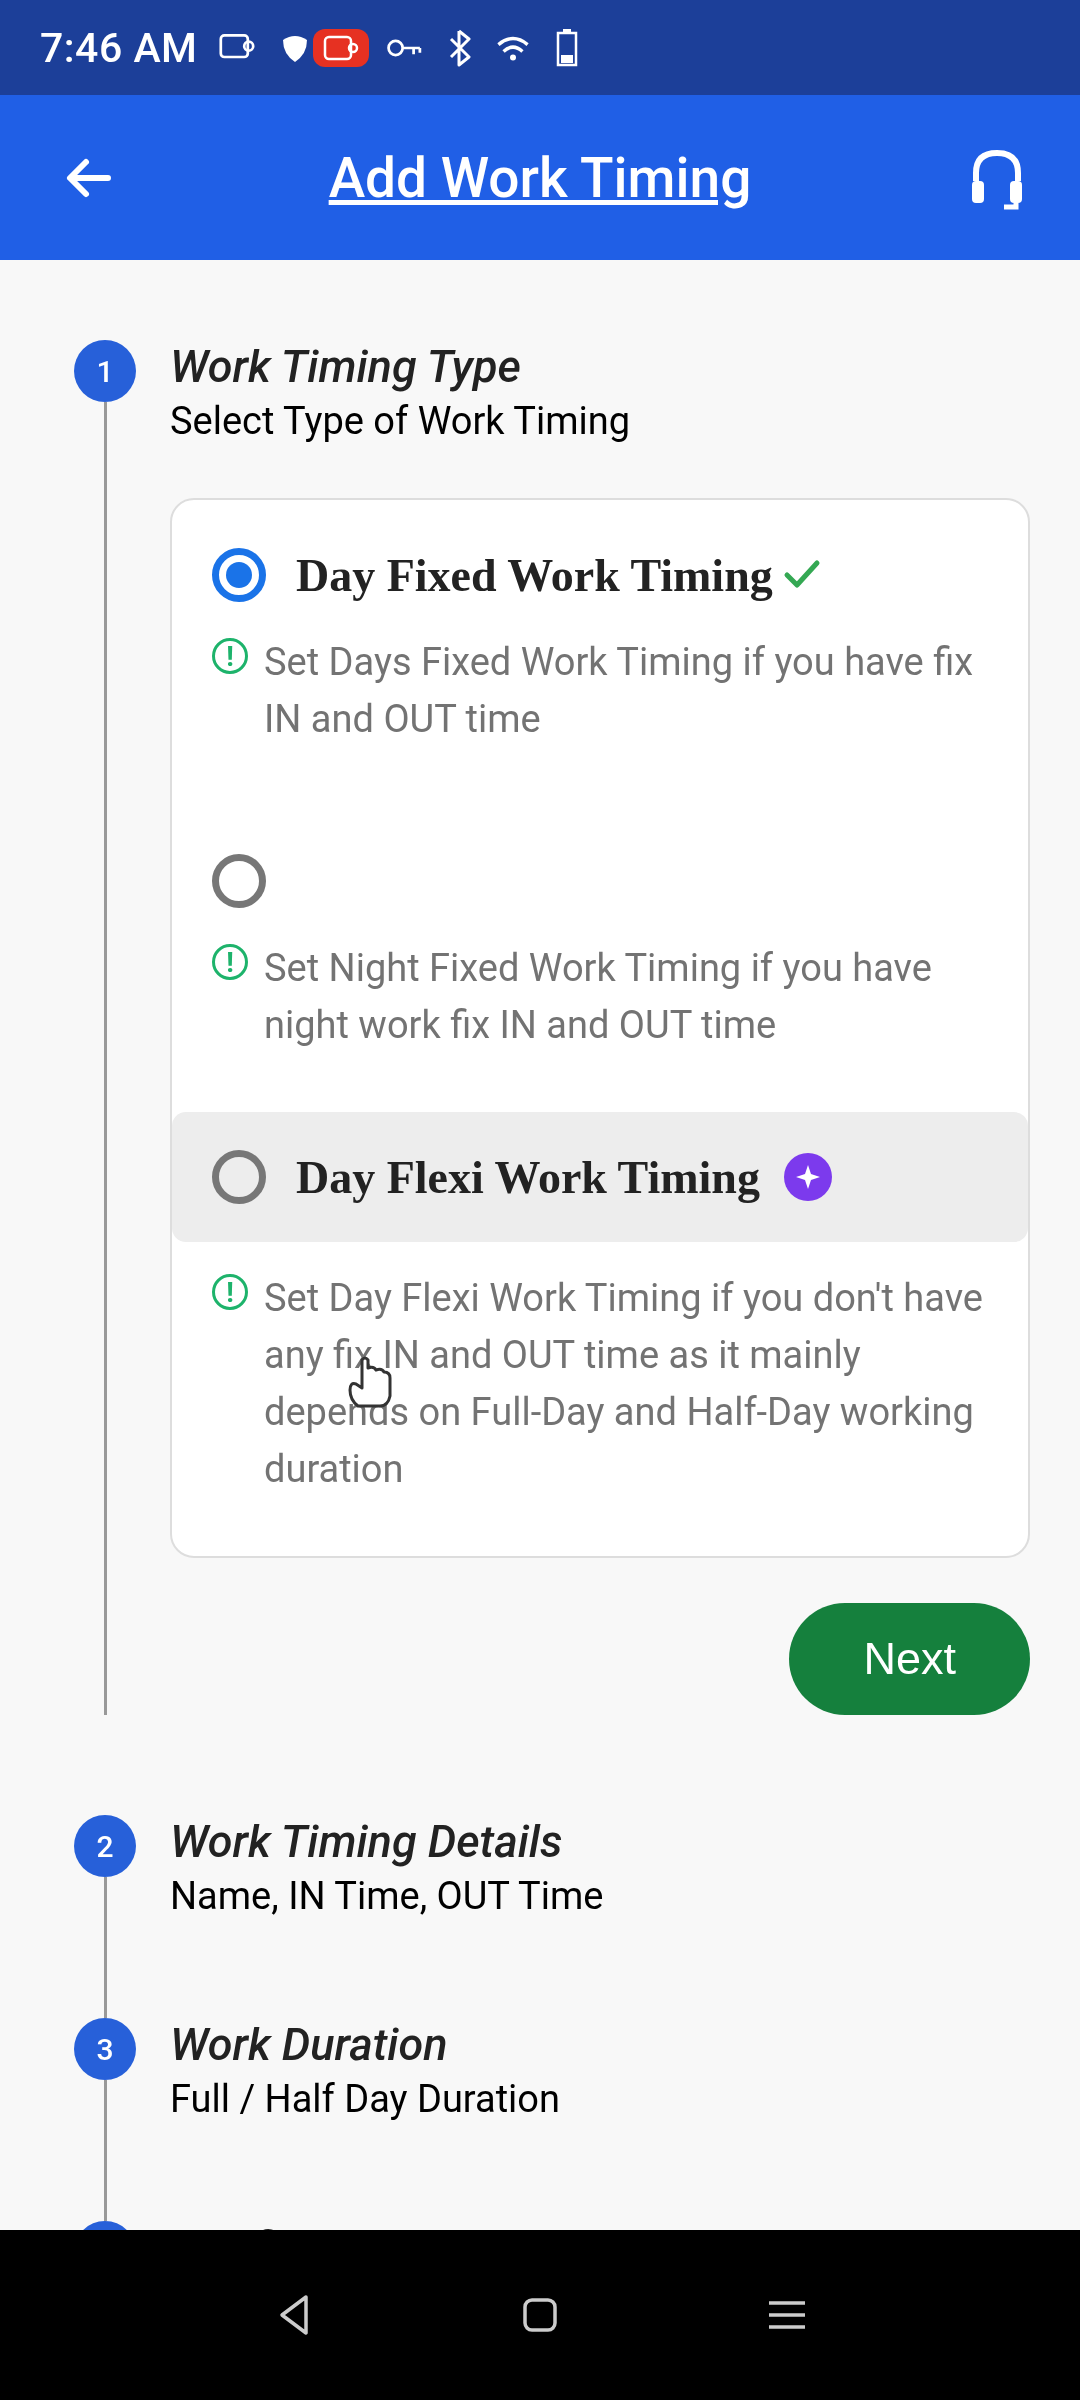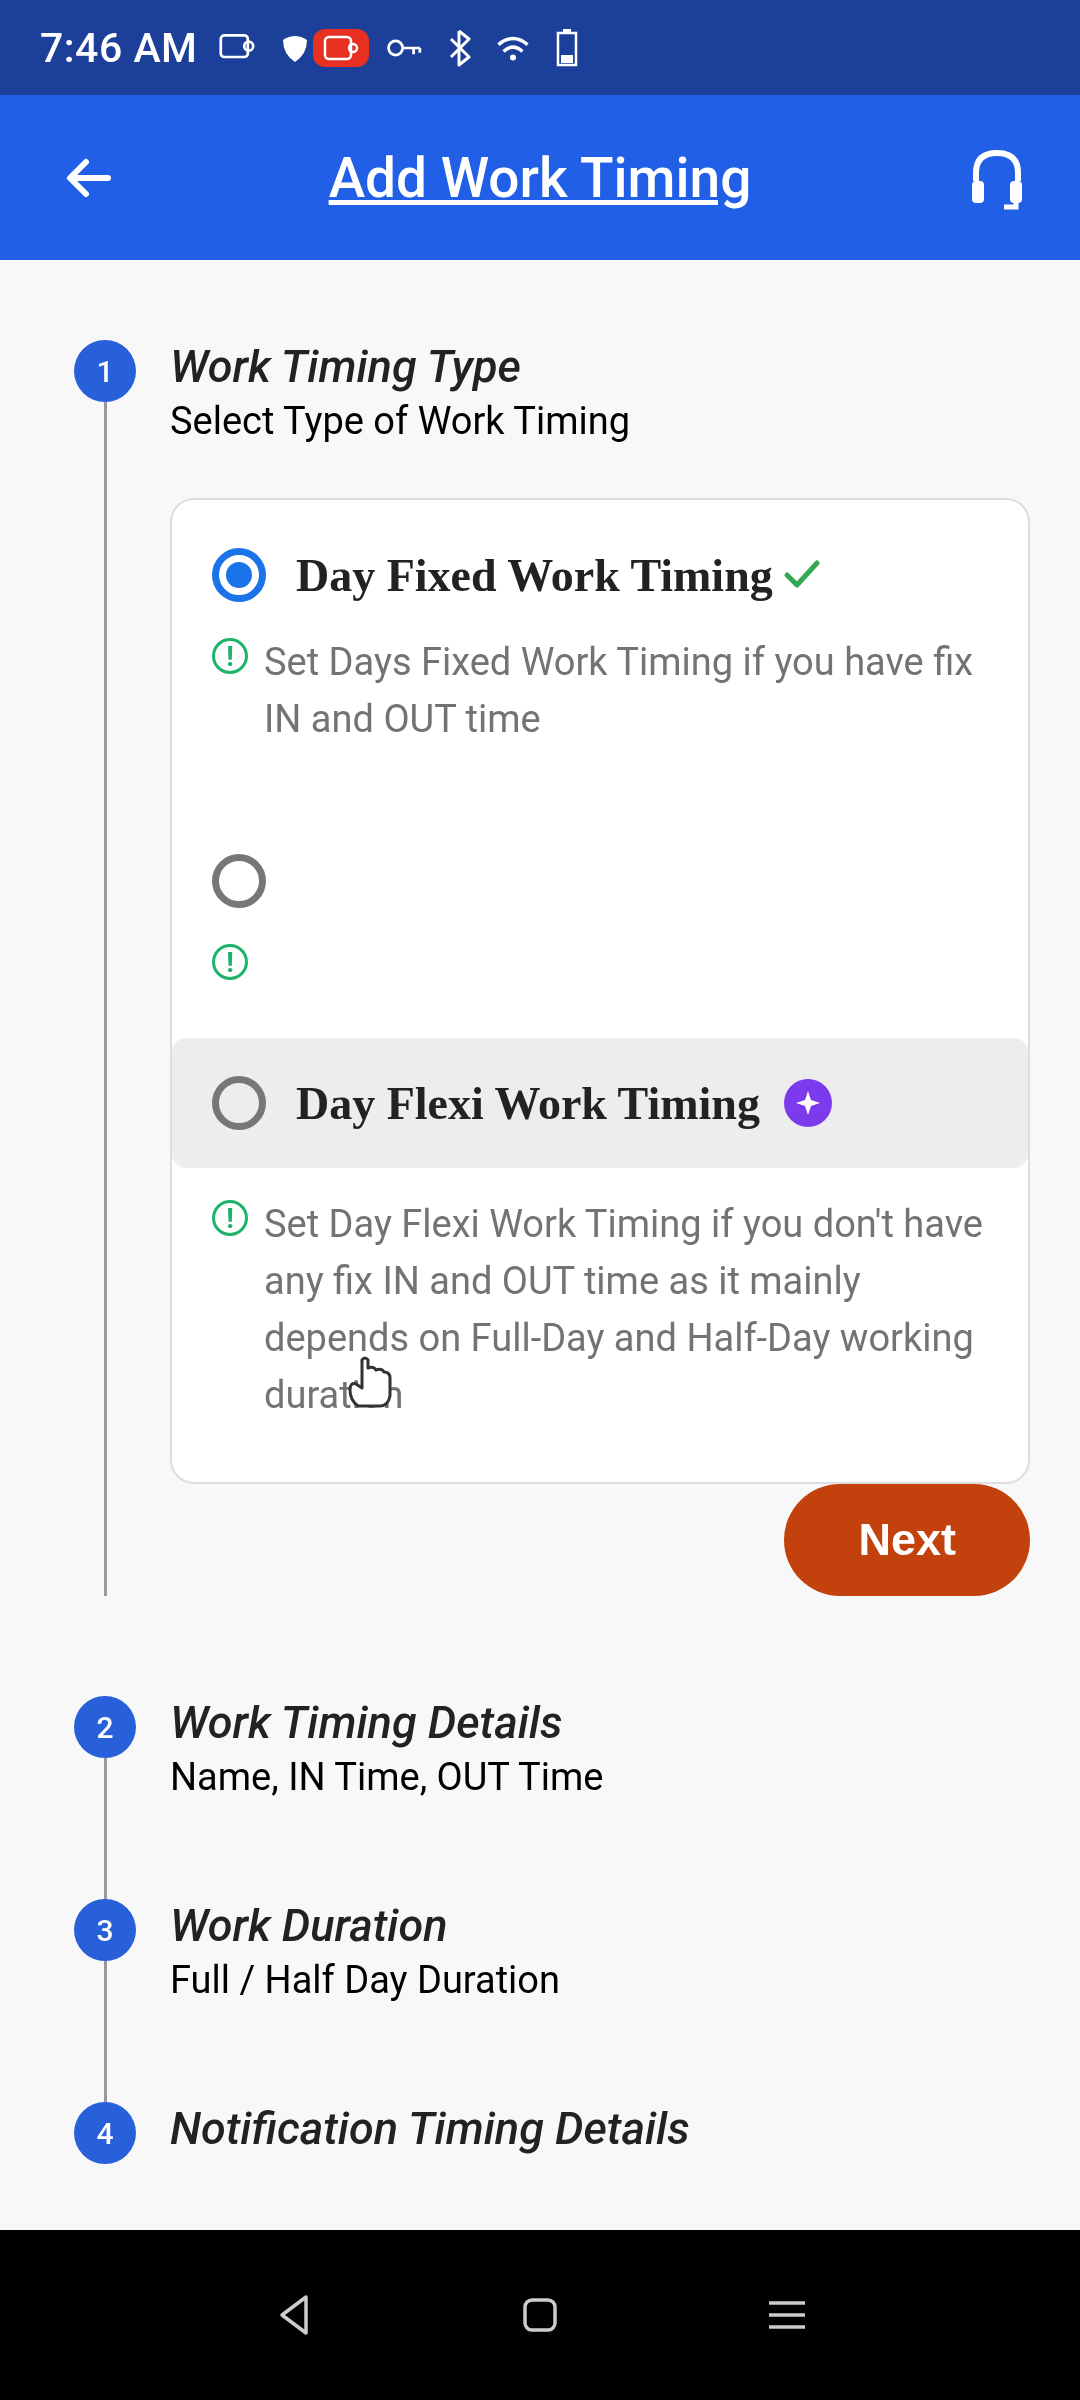--- a/index.html
+++ b/index.html
@@ -136,25 +136,26 @@
       margin-top: 4px;
     }
     .opt-desc-text { font-size: 38px; color: #737373; line-height: 1.5; }
     .opt.highlighted {
       background: #ededed;
       padding-top: 38px;
       border-radius: 14px;
     }
 
     .next-btn {
+      margin-top: 45px;
       margin-left: auto;
-      background: #c2410c;
+      background: #15803d;
       color: white;
       font-size: 45px;
-      font-weight: 700;
+      font-weight: 400;
       border: none;
       border-radius: 60px;
       padding: 30px 74px;
       display: block;
     }
 
     .later-step { margin-top: 100px; }
     .later-step .step-badge { margin-top: 0; }
 
     .cursor {
@@ -277,20 +278,21 @@
             <div class="opt-desc-text">Set Days Fixed Work Timing if you have fix IN and OUT time</div>
           </div>
         </div>
 
         <div class="opt">
           <div class="opt-head">
             <div class="radio-outer"></div>
           </div>
           <div class="opt-desc">
             <div class="info-icon">!</div>
+            <div class="opt-desc-text">Set Night Fixed Work Timing if you have night work fix IN and OUT time</div>
           </div>
         </div>
 
         <div class="opt highlighted" style="padding-bottom:38px;">
           <div class="opt-head">
             <div class="radio-outer"></div>
             <div class="opt-label">
               <span>Day Flexi Work Timing</span>
               <span class="sparkle">
                 <svg width="28" height="28" viewBox="0 0 28 28">

